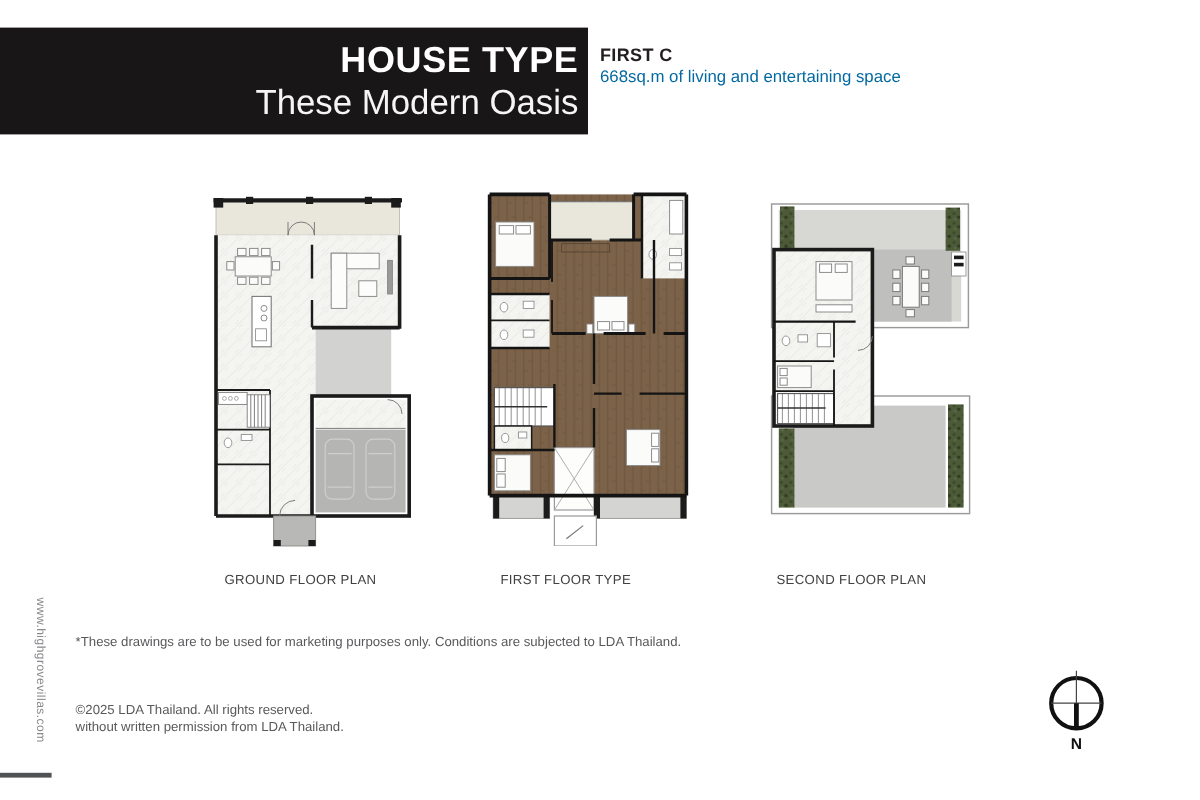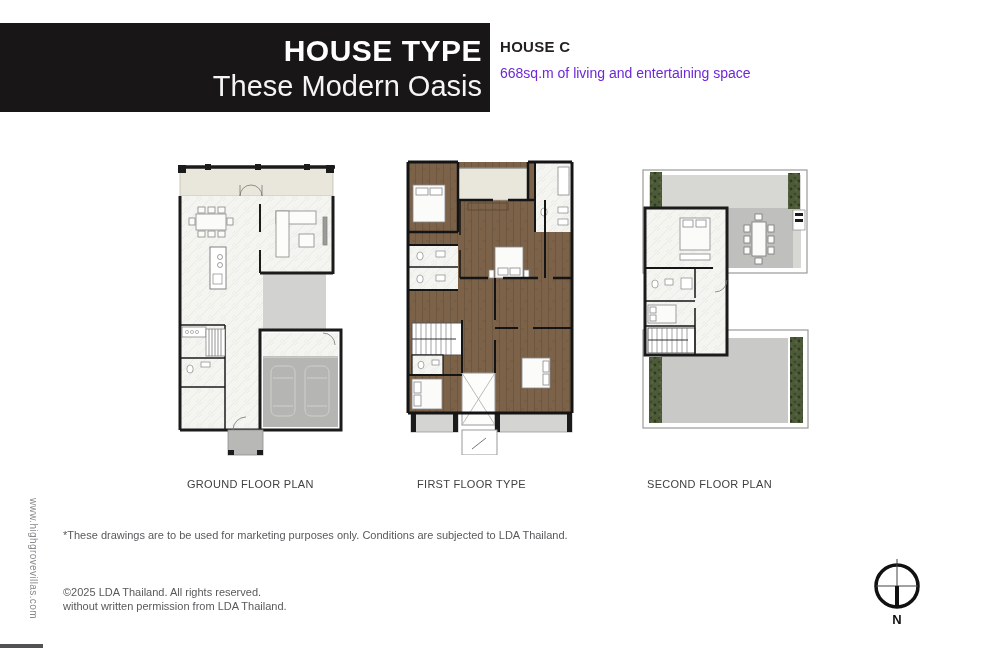--- a/index.html
+++ b/index.html
@@ -6,21 +6,21 @@
   .page{position:relative;width:1000px;height:667px;background:#ffffff;overflow:hidden;
         font-family:"Liberation Sans",sans-serif;color:#414042;}
   
   .header-bar{position:absolute;left:0;top:23px;width:490px;height:89px;background:#191617;
               display:flex;flex-direction:column;justify-content:center;align-items:flex-end;
               padding-right:8px;box-sizing:border-box;}
   .header-title{color:#ffffff;font-size:30px;font-weight:bold;letter-spacing:0.5px;line-height:36px;}
   .header-subtitle{color:#f5f5f5;font-size:29px;font-weight:400;line-height:34px;}
   .type-block{position:absolute;left:500px;top:38px;}
   .type-label{font-size:15px;font-weight:bold;color:#231f20;letter-spacing:0.3px;}
-  .type-desc{font-size:14px;color:#6d28d9;margin-top:10px;}
+  .type-desc{font-size:14px;color:#0369a1;margin-top:0;}
   
   .plan{position:absolute;}
   .plan-label{position:absolute;font-size:11px;color:#414042;letter-spacing:0.3px;font-weight:400;}
   
   .disclaimer{position:absolute;left:63px;top:529px;font-size:11px;color:#58595b;}
   .copyright{position:absolute;left:63px;top:585px;font-size:11px;color:#58595b;line-height:14px;}
   
   .site-vertical{position:absolute;left:28px;top:498px;height:142px;
                  writing-mode:vertical-rl;font-size:10px;color:#87898c;letter-spacing:0.4px;}
   .site-bar{position:absolute;left:0;top:644px;width:43px;height:4px;background:#515254;}
@@ -29,21 +29,21 @@
 </head>
 <body>
 
 <div class="page">
 
   <div class="header-bar">
     <div class="header-title">HOUSE TYPE</div>
     <div class="header-subtitle">These Modern Oasis</div>
   </div>
   <div class="type-block">
-    <div class="type-label">HOUSE C</div>
+    <div class="type-label">FIRST C</div>
     <div class="type-desc">668sq.m of living and entertaining space</div>
   </div>
 
   <div class="plan" style="left:163px;top:162px;">
     <svg width="185" height="298" viewBox="0 0 185 298">
       <defs>
         <pattern id="pm1" width="12" height="12" patternUnits="userSpaceOnUse">
           <rect width="12" height="12" fill="#f4f4f1"></rect>
           <path d="M0 12 L12 0 M-3 6 L6 -3 M6 15 L15 6" stroke="#e4e4df" stroke-width="0.7" fill="none"></path>
         </pattern>

